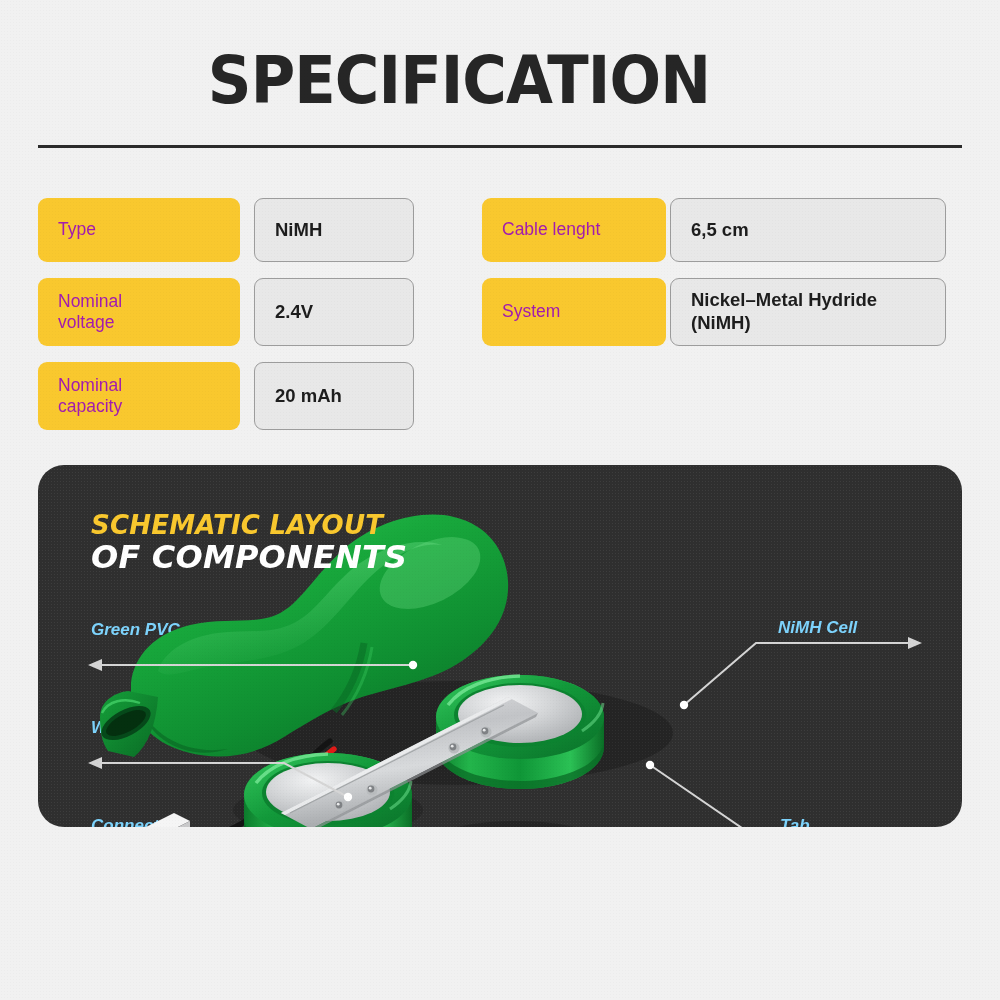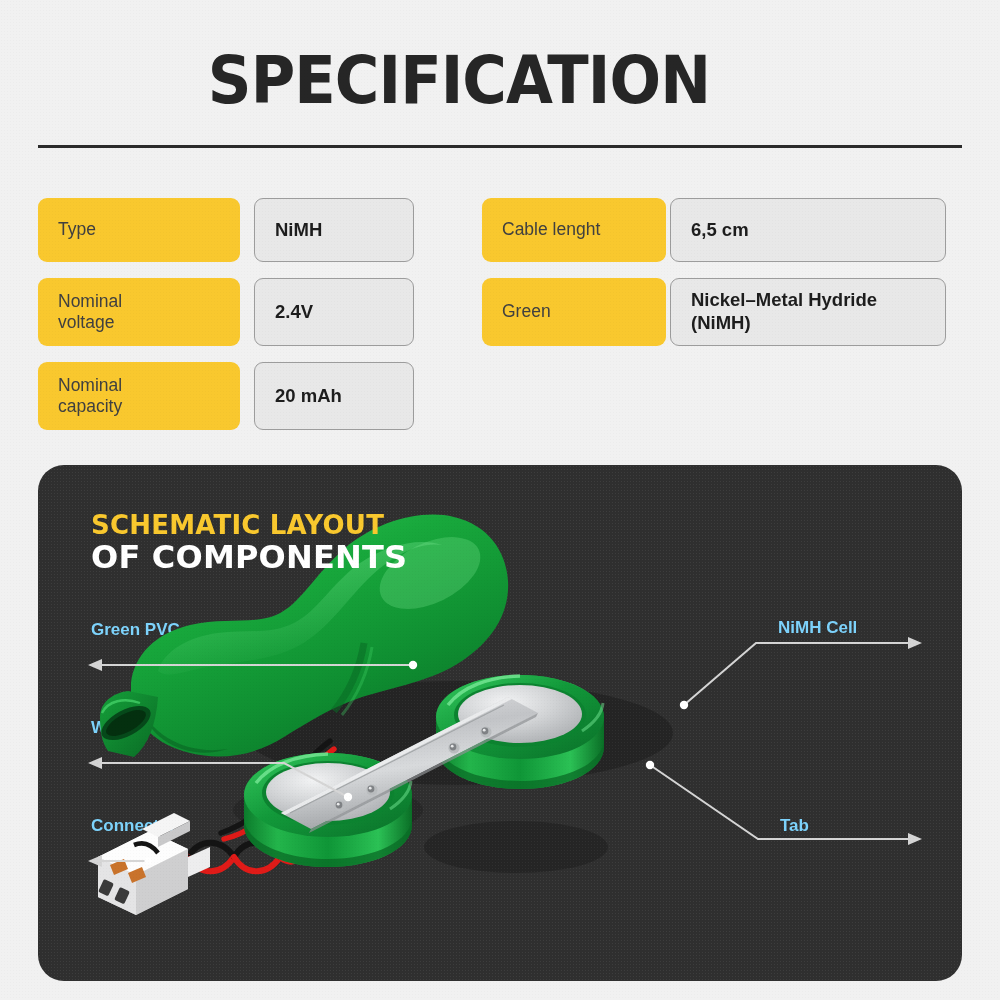--- a/index.html
+++ b/index.html
@@ -41,21 +41,21 @@
   .col-right{ left:444px; width:480px; }
 
   .spec-row{ display:flex; align-items:stretch; margin-bottom:16px; }
   .spec-row:last-child{ margin-bottom:0; }
 
   .lbl{
     background:#f9c82e;
     border-radius:9px;
     display:flex; align-items:center;
     padding:0 20px;
-    color:#404040;
+    color:#a21caf;
     font-size:17.5px; font-weight:400; line-height:1.22;
     min-height:64px;
   }
   .val{
     background:#e8e8e8;
     border:1.4px solid #9c9c9c;
     border-radius:9px;
     display:flex; align-items:center;
     padding:0 20px;
     color:#1d1d1d;
@@ -63,24 +63,25 @@
     min-height:64px;
   }
   .col-left .lbl{ width:202px; }
   .col-left .val{ width:160px; margin-left:14px; }
   .col-right .lbl{ width:184px; }
   .col-right .val{ width:276px; margin-left:4px; }
   .row-tall .lbl, .row-tall .val{ min-height:68px; }
 
   
   .panel{
-    position:absolute; left:38px; top:465px; width:924px; height:516px;
+    position:absolute; left:38px; top:465px; width:924px; height:362px;
     background:#2f2f2f;
     border-radius:26px;
     overflow:hidden;
+    font-style:italic;
   }
   .panel-noise{
     position:absolute; inset:0; pointer-events:none;
     opacity:.55;
     background-image:
       radial-gradient(rgba(255,255,255,.13) .6px, transparent .7px),
       radial-gradient(rgba(0,0,0,.4) .6px, transparent .7px);
     background-size:3px 3px, 4px 4px;
     background-position:0 0, 1px 2px;
   }
@@ -128,21 +129,21 @@
       <div class="val">20 mAh</div>
     </div>
   </div>
 
   <div class="spec-col col-right">
     <div class="spec-row">
       <div class="lbl">Cable lenght</div>
       <div class="val">6,5 cm</div>
     </div>
     <div class="spec-row row-tall">
-      <div class="lbl">Green</div>
+      <div class="lbl">System</div>
       <div class="val">Nickel–Metal Hydride (NiMH)</div>
     </div>
   </div>
 
 </div>
 
 <div class="panel">
 
   <svg class="art" viewBox="0 0 924 485">
     <defs>

